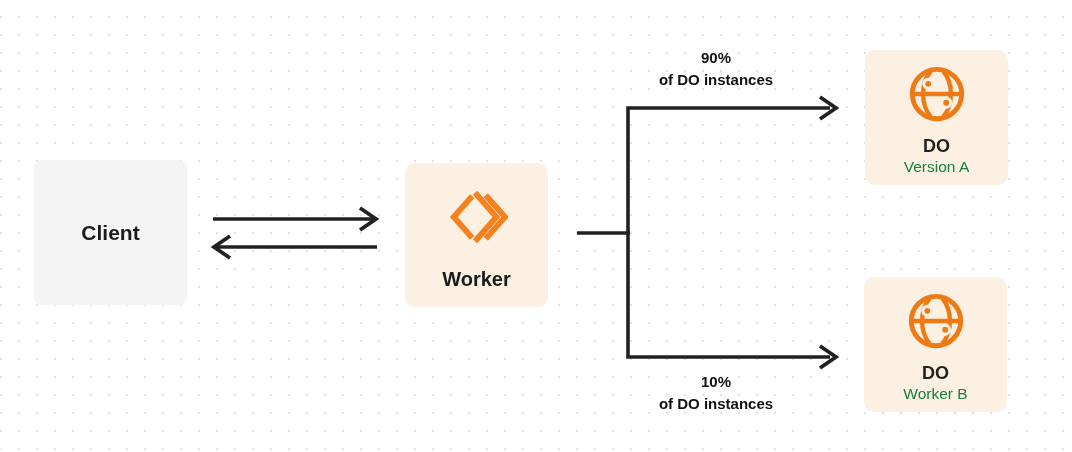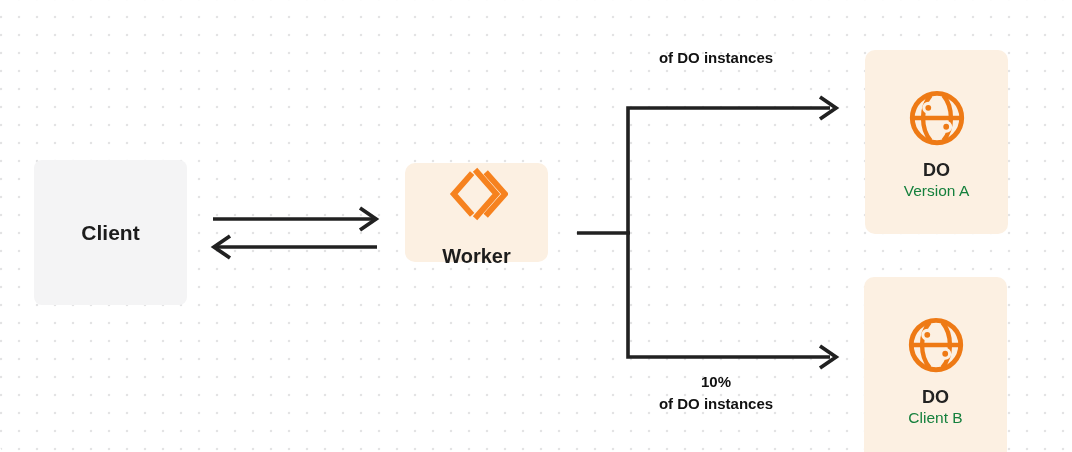--- a/index.html
+++ b/index.html
@@ -51,32 +51,32 @@
     border-radius: 8px;
     justify-content: center;
   }
   .node-client .node-label {
     font-size: 21px;
     font-weight: 700;
     color: #1c1c1c;
   }
   .node-worker {
     left: 405px; top: 163px;
-    width: 143px; height: 99px;
+    width: 143px; height: 144px;
     background: var(--cream, #fcf0e2);
     padding-top: 6px;
   }
   .node-worker .node-label {
     font-size: 20px;
     font-weight: 700;
     color: #1c1c1c;
     margin-top: 20px;
   }
   .node-do {
-    width: 143px; height: 184px;
+    width: 143px; height: 135px;
     background: var(--cream, #fcf0e2);
     padding-top: 4px;
   }
   .node-do-a { left: 865px; top: 50px; }
   .node-do-b { left: 864px; top: 277px; }
   .node-do .node-label {
     font-size: 18px;
     font-weight: 700;
     color: #222222;
     margin-top: 11px;
@@ -155,24 +155,25 @@
       <svg width="62" height="62" viewBox="0 0 64 64" fill="none">
         <circle cx="32" cy="32" r="25.5" stroke="#ee7a15" stroke-width="5"></circle>
         <path d="M7 32 H57" stroke="#ee7a15" stroke-width="4.5"></path>
         <path d="M25.5 8.5 C15 21 15 43 25.5 55.5" stroke="#ee7a15" stroke-width="4.5"></path>
         <path d="M38.5 8.5 C49 21 49 43 38.5 55.5" stroke="#ee7a15" stroke-width="4.5"></path>
         <circle cx="23" cy="21.5" r="4.6" fill="#ee7a15" stroke="#fcf0e2" stroke-width="3.2"></circle>
         <circle cx="41.5" cy="41" r="4.6" fill="#ee7a15" stroke="#fcf0e2" stroke-width="3.2"></circle>
       </svg>
     </span>
     <span class="node-label">DO</span>
-    <span class="node-sublabel">Client B</span>
+    <span class="node-sublabel">Worker B</span>
   </div>
 
   <div class="edge-label edge-label-top">
+    <div>90%</div>
     <div>of DO instances</div>
   </div>
 
   <div class="edge-label edge-label-bottom">
     <div>10%</div>
     <div>of DO instances</div>
   </div>
 
 </div>
 

